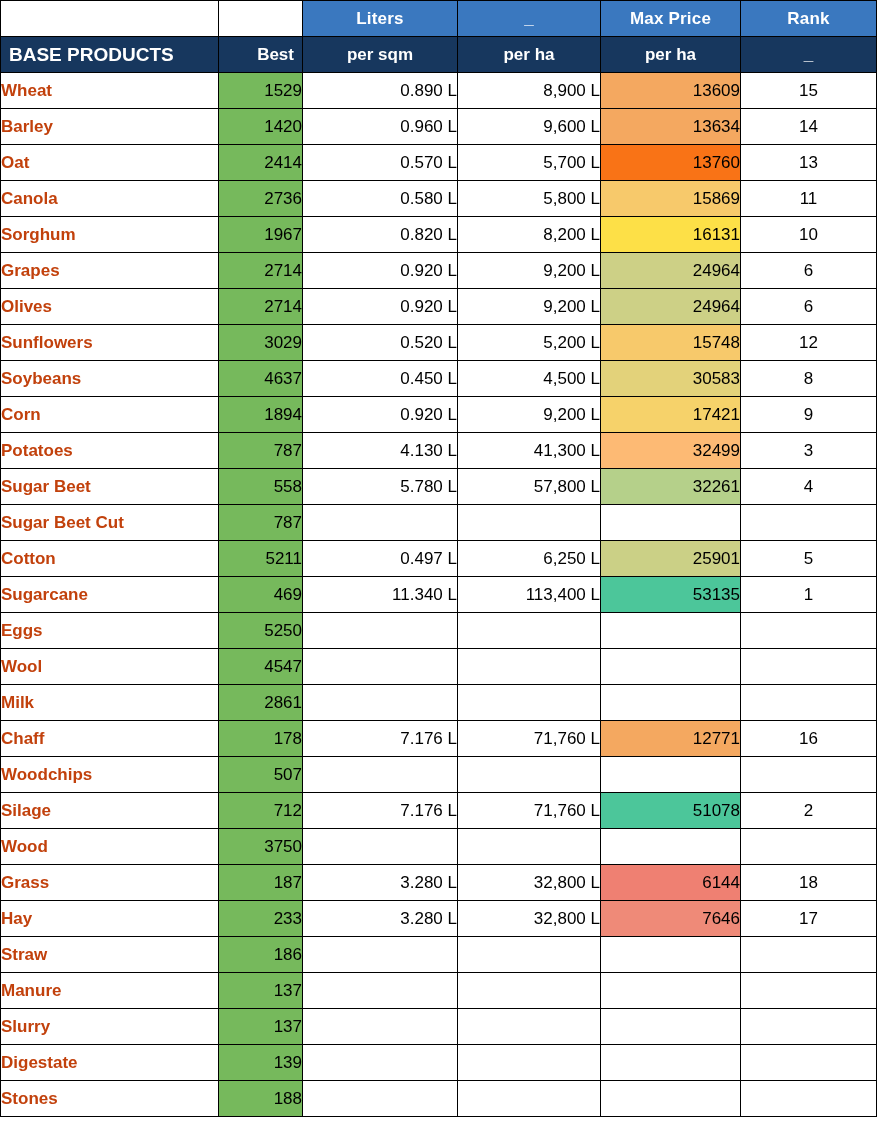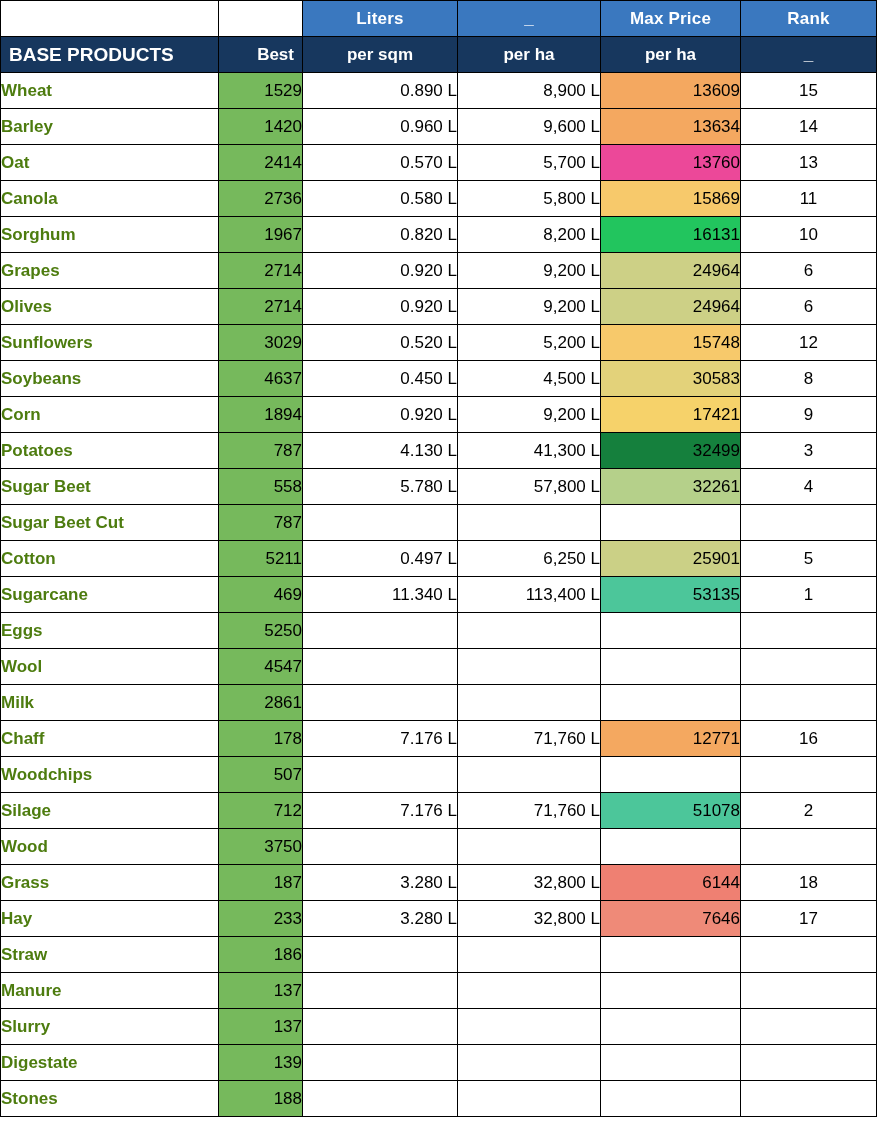--- a/index.html
+++ b/index.html
@@ -74,21 +74,21 @@
     text-align: right;
     padding-right: 8px;
   }
 
   
   td.name {
     font-weight: bold;
     font-size: 19px;
     text-align: left;
     padding-left: 8px;
-    color: #4d7c0f;
+    color: #c2410c;
     background: #ffffff;
   }
   td.best {
     background: #76b95c;
     color: #000000;
     text-align: right;
     padding-right: 8px;
     font-size: 18px;
   }
   td.num {
@@ -160,37 +160,37 @@
           <td class="num">0.960 L</td>
           <td class="num">9,600 L</td>
           <td class="price" style="background: rgb(244, 168, 96);">13634</td>
           <td class="rank">14</td>
         </tr>
         <tr>
           <td class="name">Oat</td>
           <td class="best">2414</td>
           <td class="num">0.570 L</td>
           <td class="num">5,700 L</td>
-          <td class="price" style="background: #ec4899;">13760</td>
+          <td class="price" style="background: #f97316;">13760</td>
           <td class="rank">13</td>
         </tr>
         <tr>
           <td class="name">Canola</td>
           <td class="best">2736</td>
           <td class="num">0.580 L</td>
           <td class="num">5,800 L</td>
           <td class="price" style="background: rgb(247, 201, 107);">15869</td>
           <td class="rank">11</td>
         </tr>
         <tr>
           <td class="name">Sorghum</td>
           <td class="best">1967</td>
           <td class="num">0.820 L</td>
           <td class="num">8,200 L</td>
-          <td class="price" style="background: #22c55e; margin-left: 28px;">16131</td>
+          <td class="price" style="background: #fde047; margin-left: 28px;">16131</td>
           <td class="rank">10</td>
         </tr>
         <tr>
           <td class="name">Grapes</td>
           <td class="best">2714</td>
           <td class="num">0.920 L</td>
           <td class="num">9,200 L</td>
           <td class="price" style="background: rgb(205, 208, 134);">24964</td>
           <td class="rank">6</td>
         </tr>
@@ -224,21 +224,21 @@
           <td class="num">0.920 L</td>
           <td class="num">9,200 L</td>
           <td class="price" style="background: rgb(246, 210, 106);">17421</td>
           <td class="rank">9</td>
         </tr>
         <tr>
           <td class="name">Potatoes</td>
           <td class="best">787</td>
           <td class="num">4.130 L</td>
           <td class="num">41,300 L</td>
-          <td class="price" style="background: #15803d;">32499</td>
+          <td class="price" style="background: #fdba74;">32499</td>
           <td class="rank">3</td>
         </tr>
         <tr>
           <td class="name">Sugar Beet</td>
           <td class="best">558</td>
           <td class="num">5.780 L</td>
           <td class="num">57,800 L</td>
           <td class="price" style="background: rgb(181, 208, 138);">32261</td>
           <td class="rank">4</td>
         </tr>

